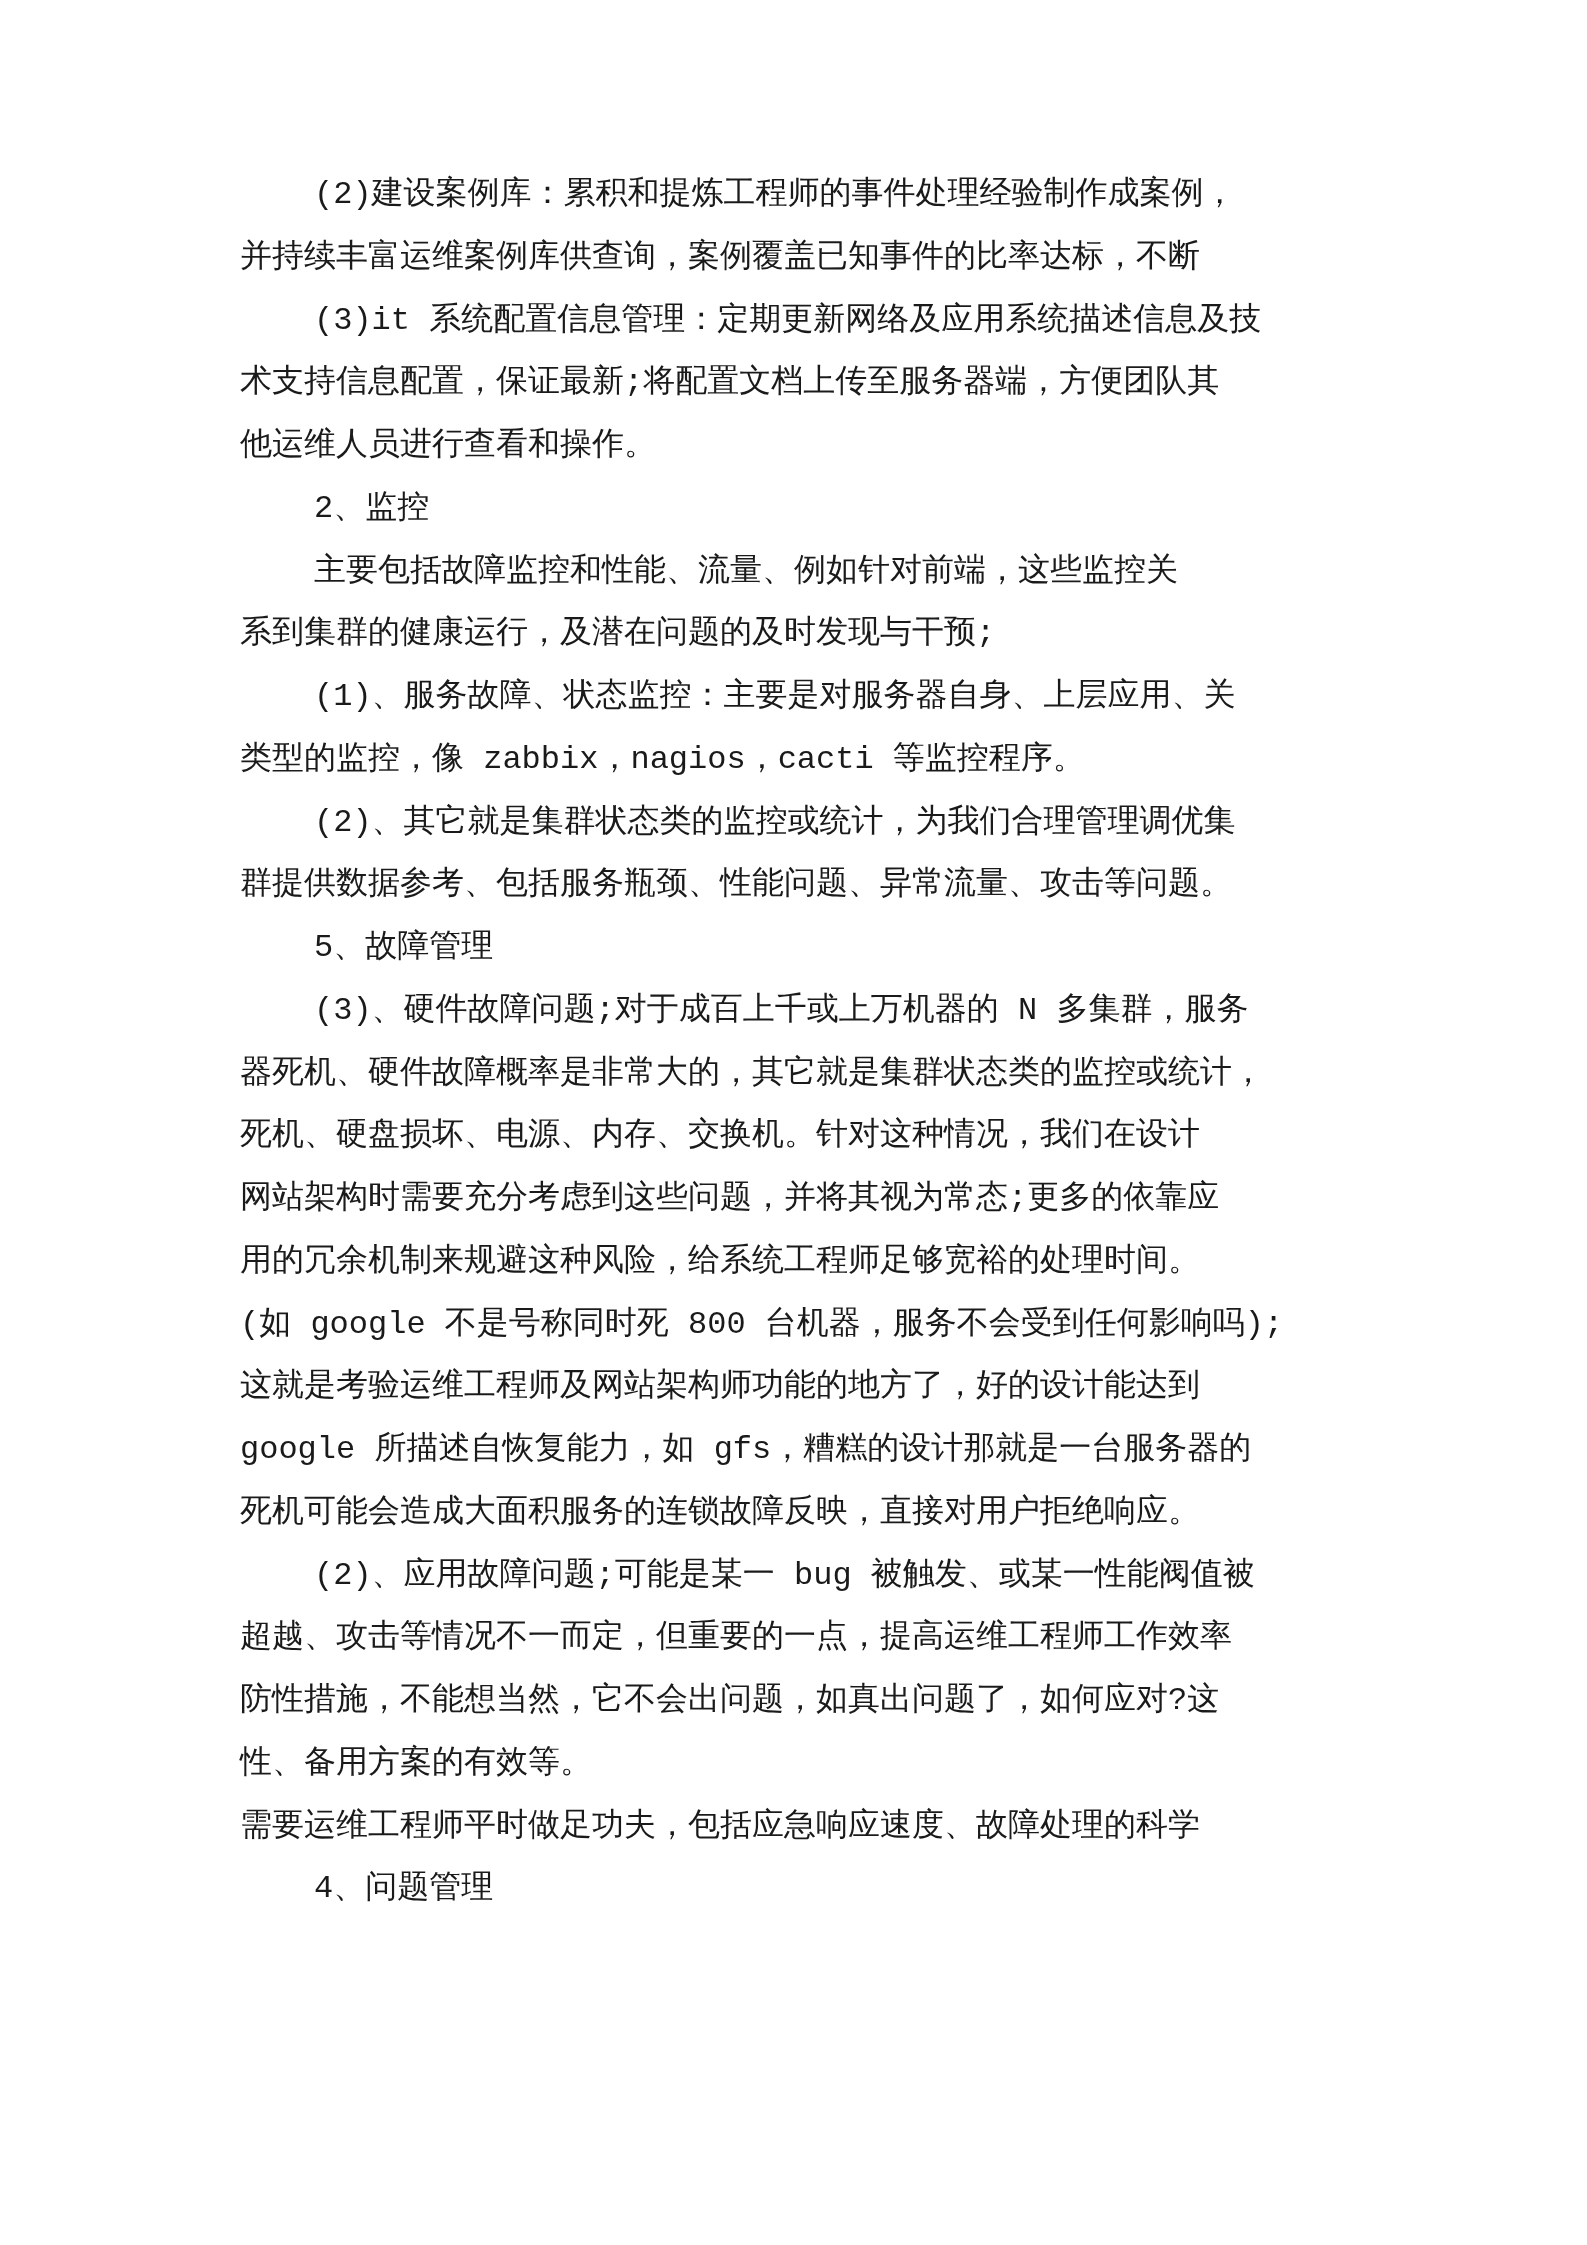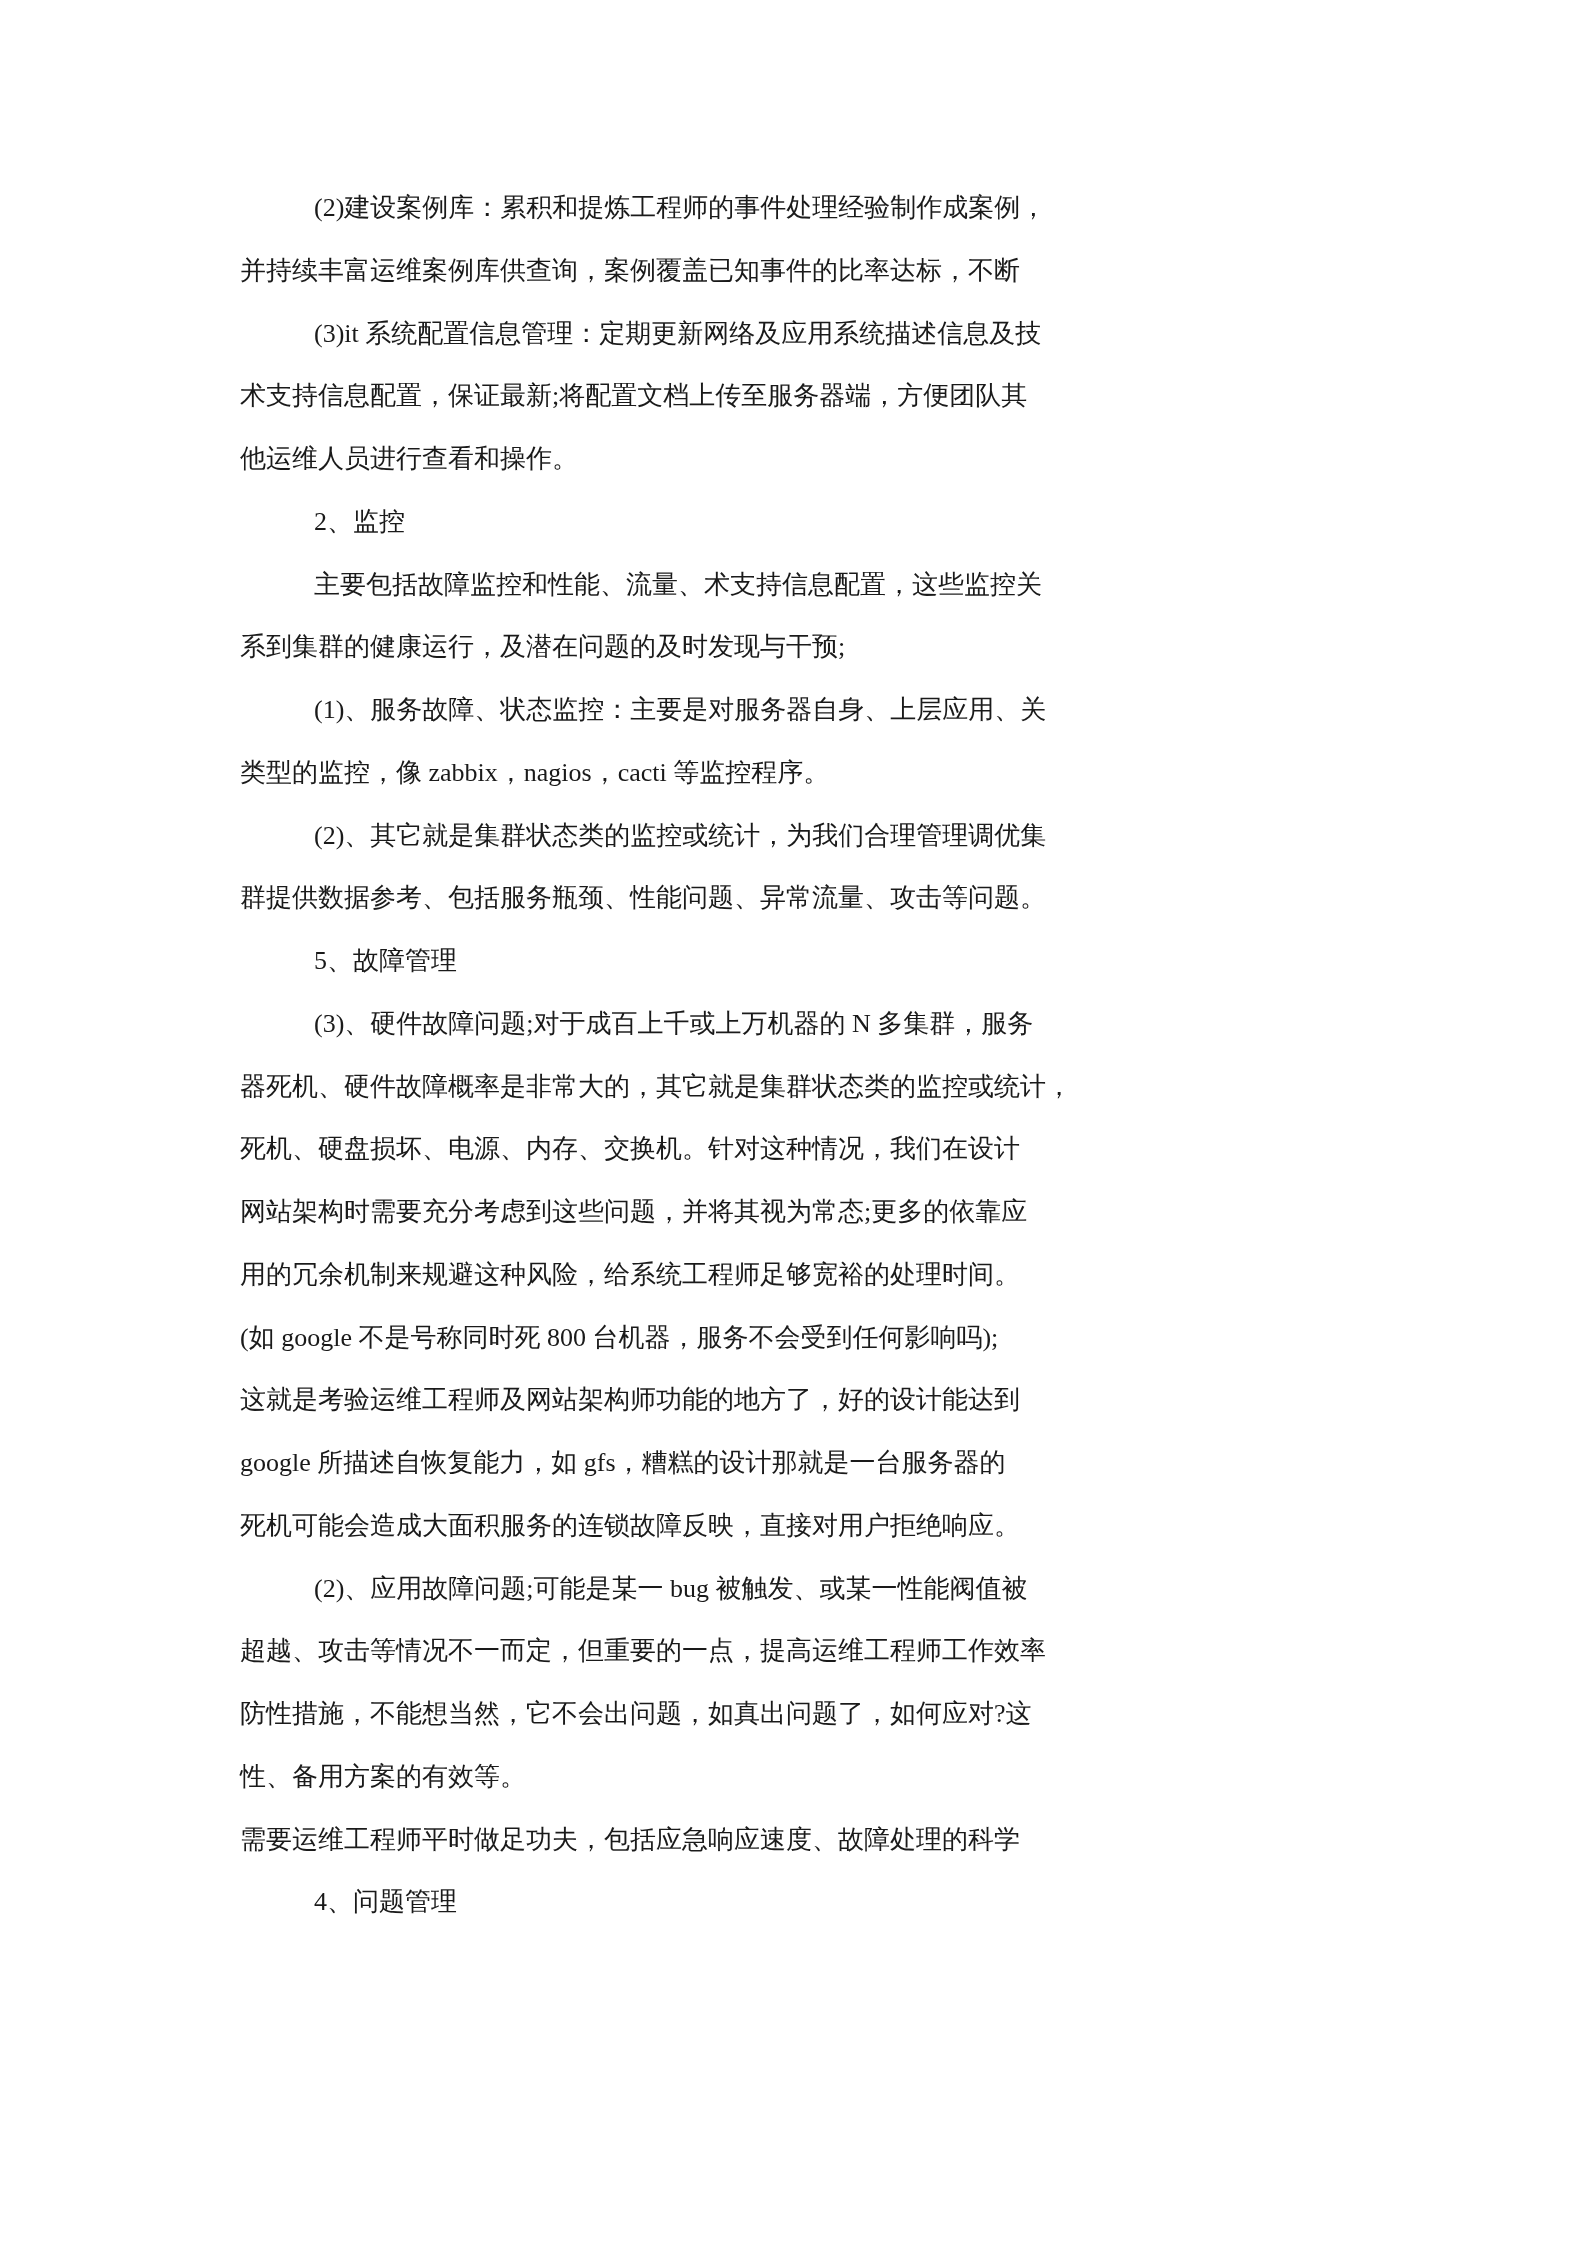--- a/index.html
+++ b/index.html
@@ -1,23 +1,23 @@
 <!DOCTYPE html>
 <html><head>
 <meta charset="utf-8">
 <style>
   html, body { margin: 0; padding: 0; background: #ffffff; }
   body { width: 1587px; height: 2245px; position: relative; overflow: hidden; }
   .page {
     position: absolute;
     left: 240px;
-    top: 177px;
+    top: 164px;
     width: 1110px;
-    font-family: Liberation Serif, serif;
-    font-size: 26px;
+    font-family: Liberation Mono, monospace;
+    font-size: 32px;
     color: #1a1a1a;
   }
   .line {
     height: 62.76px;
     line-height: 62.76px;
     white-space: nowrap;
     display: block;
   }
   .indent { padding-left: 74px; }
 </style>
@@ -35,21 +35,21 @@
     <span class="line indent">(3)it 系统配置信息管理：定期更新网络及应用系统描述信息及技</span>
     <span class="line">术支持信息配置，保证最新;将配置文档上传至服务器端，方便团队其</span>
     <span class="line">他运维人员进行查看和操作。</span>
   </div>
 
   <div>
     <span class="line indent">2、监控</span>
   </div>
 
   <div>
-    <span class="line indent">主要包括故障监控和性能、流量、术支持信息配置，这些监控关</span>
+    <span class="line indent">主要包括故障监控和性能、流量、例如针对前端，这些监控关</span>
     <span class="line">系到集群的健康运行，及潜在问题的及时发现与干预;</span>
   </div>
 
   <div>
     <span class="line indent">(1)、服务故障、状态监控：主要是对服务器自身、上层应用、关</span>
     <span class="line">类型的监控，像 zabbix，nagios，cacti 等监控程序。</span>
   </div>
 
   <div>
     <span class="line indent">(2)、其它就是集群状态类的监控或统计，为我们合理管理调优集</span>

